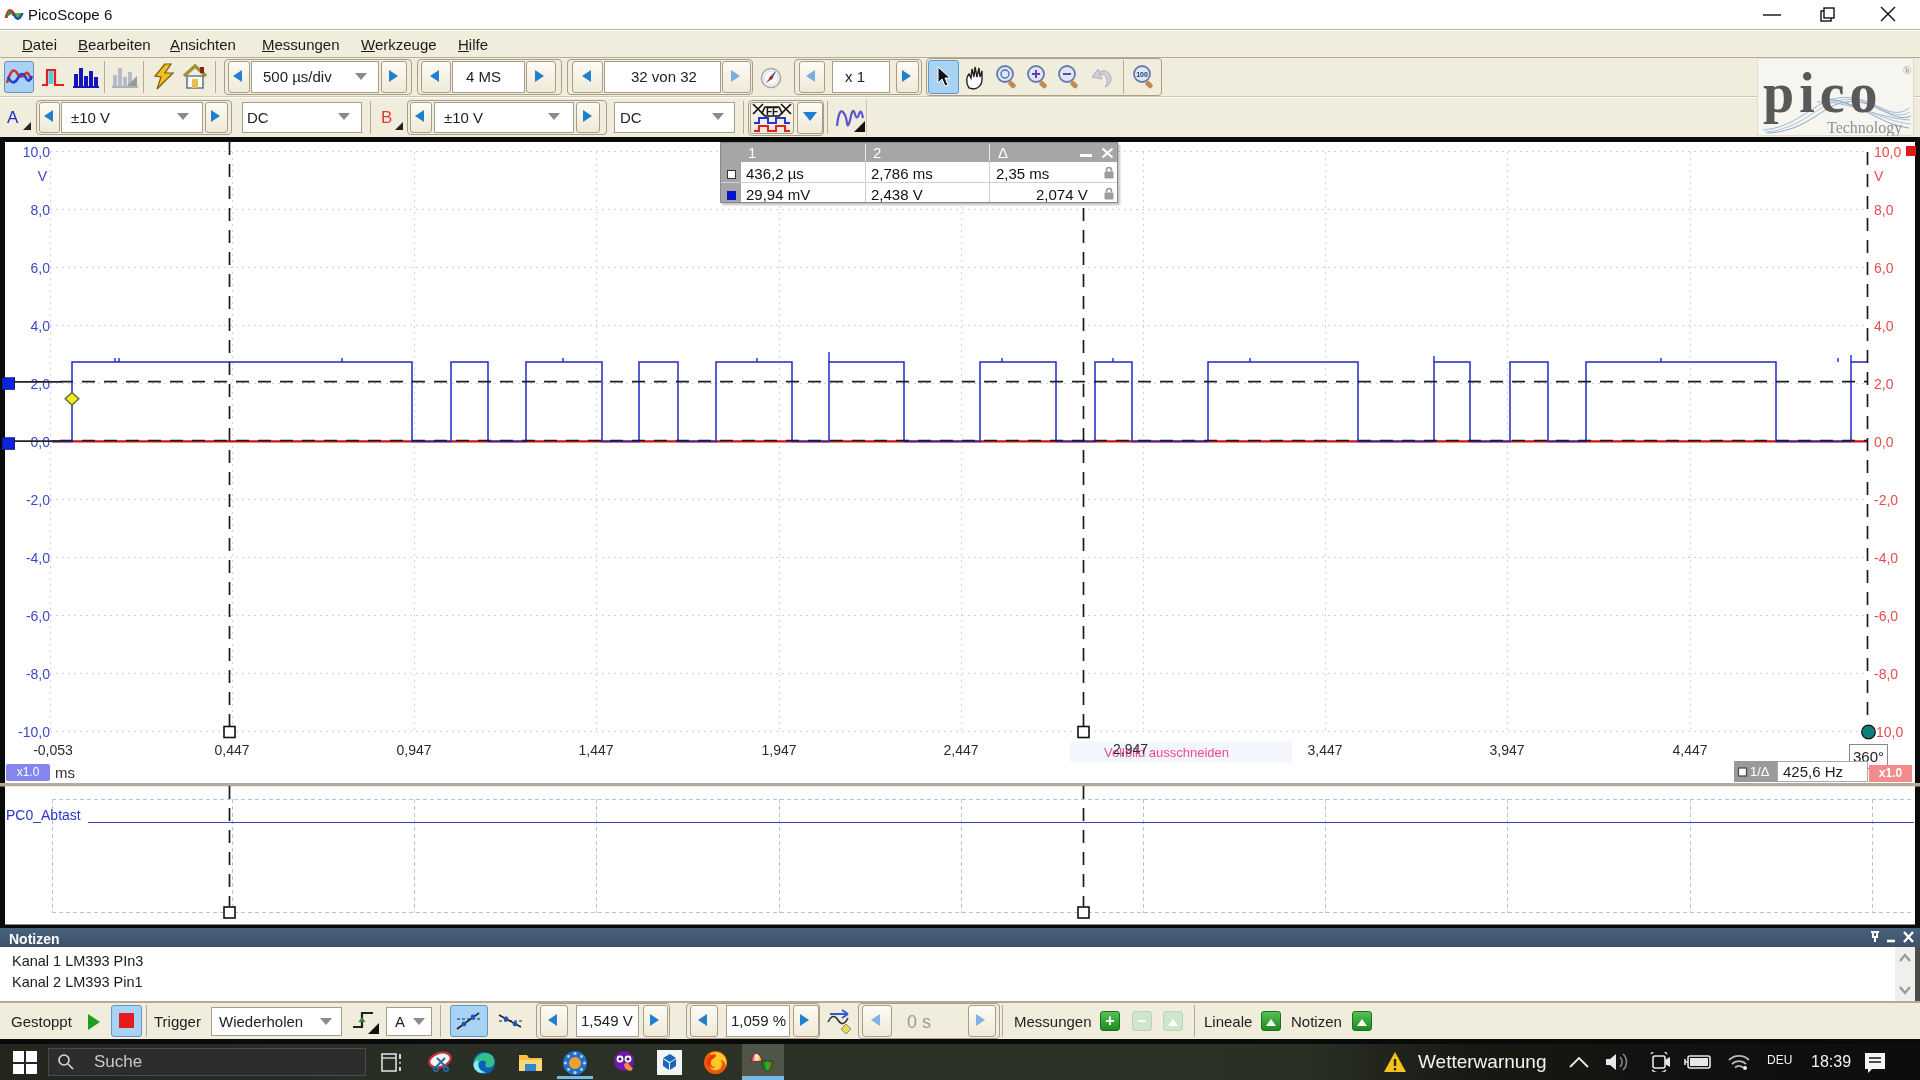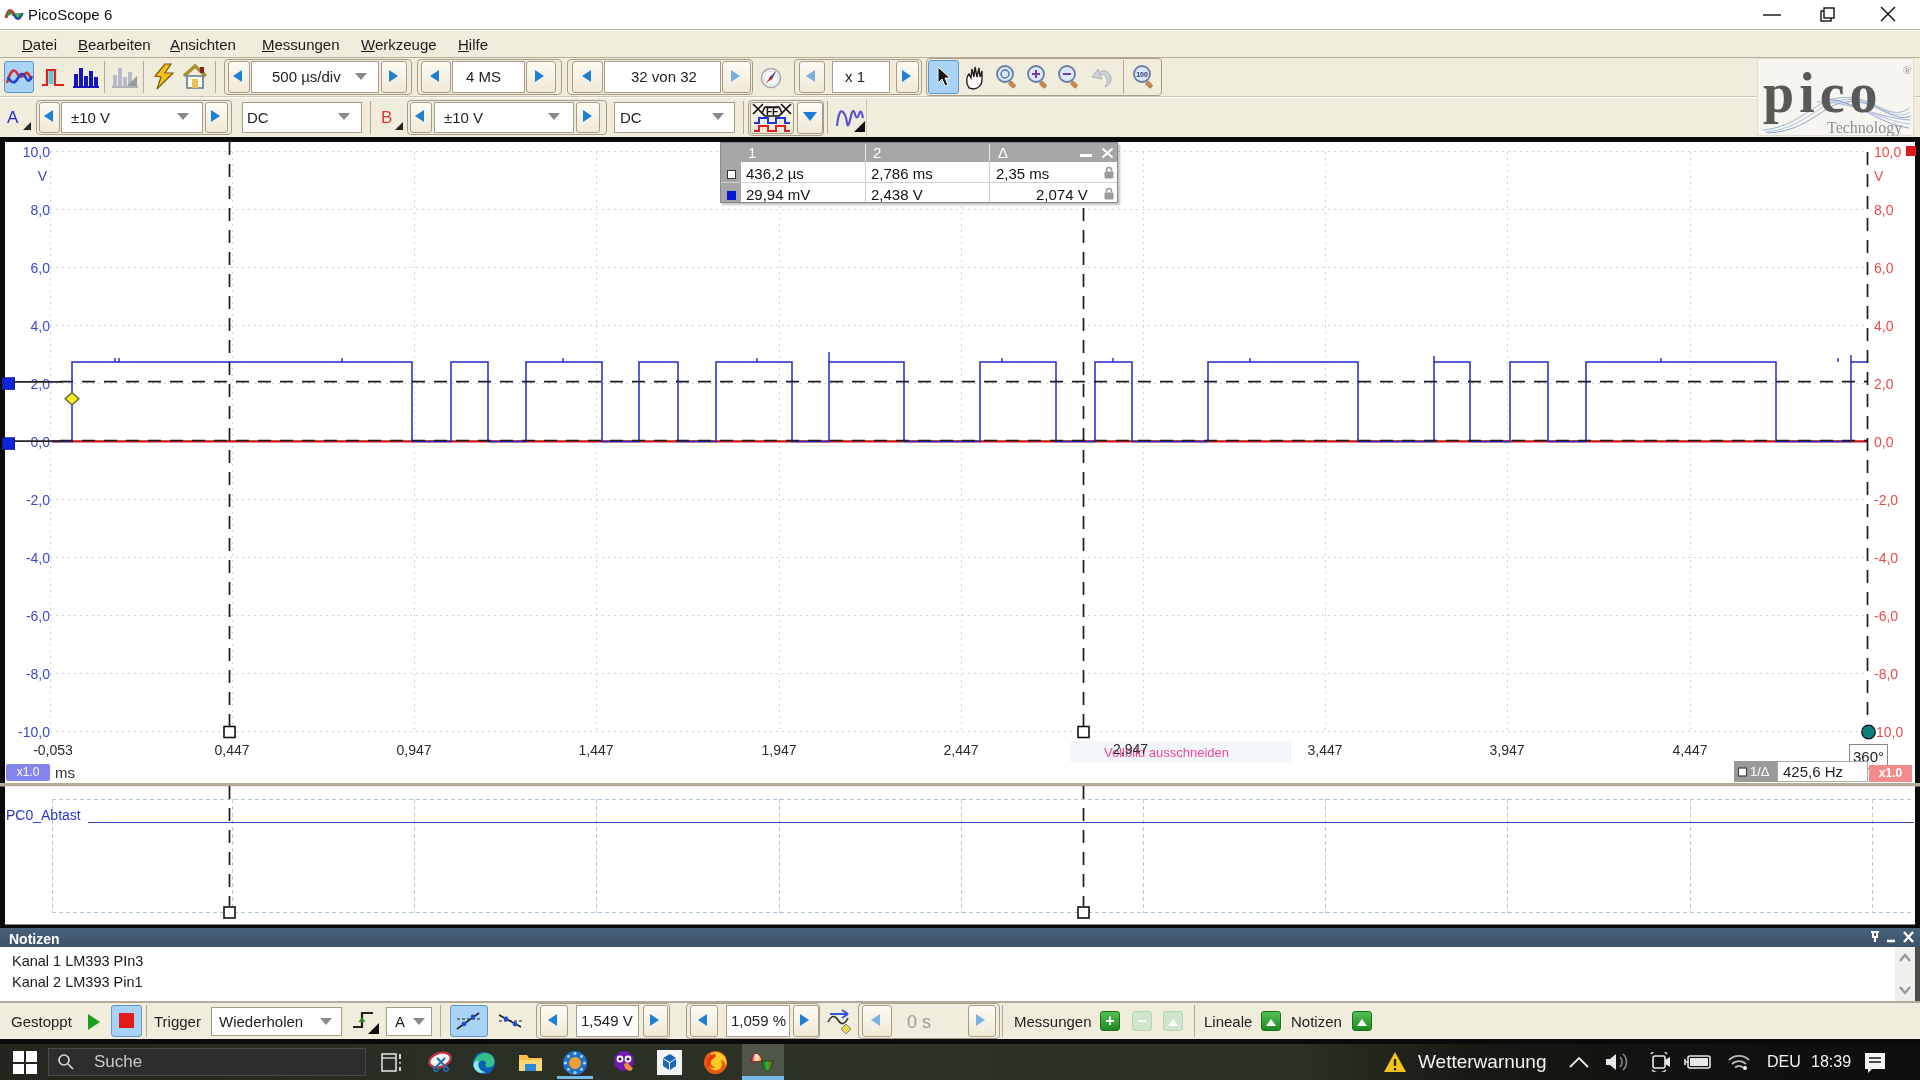--- a/index.html
+++ b/index.html
@@ -114,21 +114,21 @@
     <rect x="18" y="4" width="4" height="6" fill="#8c2020"></rect>
     <path d="M5 13 H21 V25 H5 Z" fill="#fdfdf2" stroke="#607890" stroke-width="1.6"></path>
     <rect x="10" y="16" width="6" height="9" fill="#e8c050"></rect>
   </svg>
   <div class="abs tsep" style="left:215px;top:61px;height:32px"></div>
 
   <div class="abs tgroup" style="left:224px;top:59px;width:188px;height:36px"></div>
   <div class="abs warrow" style="left:228px;top:61px;width:22px;height:32px"></div>
   <div class="abs arrL" style="left:233px;top:70px"></div>
   <div class="abs wbox" style="left:251px;top:61px;width:128px;height:32px"></div>
-  <div class="abs boxtxt" style="left:272px;top:68px">500 µs/div</div>
+  <div class="abs boxtxt" style="left:263px;top:68px">500 µs/div</div>
   <div class="abs dd" style="left:355px;top:73px"></div>
   <div class="abs warrow" style="left:381px;top:61px;width:26px;height:32px"></div>
   <div class="abs arrR" style="left:389px;top:70px"></div>
 
   <div class="abs tgroup" style="left:417px;top:59px;width:145px;height:36px"></div>
   <div class="abs warrow" style="left:421px;top:61px;width:30px;height:32px"></div>
   <div class="abs arrL" style="left:430px;top:70px"></div>
   <div class="abs wbox" style="left:452px;top:61px;width:73px;height:32px"></div>
   <div class="abs boxtxt" style="left:466px;top:68px">4 MS</div>
   <div class="abs warrow" style="left:526px;top:61px;width:30px;height:32px"></div>
@@ -645,20 +645,20 @@
   </svg>
   <svg class="abs" style="left:1683px;top:1053px" width="30" height="18" viewBox="0 0 30 18">
     <rect x="5" y="3" width="22" height="12" rx="2" fill="none" stroke="#e8e8e8" stroke-width="1.6"></rect>
     <rect x="7" y="5" width="18" height="8" fill="#e8e8e8"></rect>
     <path d="M2 6 V12 M2 9 H5" stroke="#e8e8e8" stroke-width="1.6"></path>
   </svg>
   <svg class="abs" style="left:1726px;top:1052px" width="26" height="20" viewBox="0 0 26 20">
     <path d="M3 8 A 14 14 0 0 1 23 8 M6 12 A 10 10 0 0 1 20 12 M9 15.5 A 6 6 0 0 1 17 15.5" fill="none" stroke="#b8b8b8" stroke-width="1.8"></path>
     <circle cx="19" cy="16" r="2" fill="#f2f2f2"></circle>
   </svg>
-  <div class="abs" style="left:1767px;top:1053px;font-size:16px;color:#f2f2f2">DEU</div>
+  <div class="abs" style="left:1767px;top:1053px;font-size:12px;color:#f2f2f2">DEU</div>
   <div class="abs" style="left:1811px;top:1053px;font-size:16px;color:#f2f2f2">18:39</div>
   <svg class="abs" style="left:1862px;top:1051px" width="26" height="24" viewBox="0 0 26 24">
     <path d="M3 2 H23 V18 H10 L6 22 V18 H3 Z" fill="#f4f4f4"></path>
     <line x1="7" y1="7" x2="19" y2="7" stroke="#202020" stroke-width="1.6"></line>
     <line x1="7" y1="11" x2="19" y2="11" stroke="#202020" stroke-width="1.6"></line>
   </svg>
 </div>
 
 </body></html>

